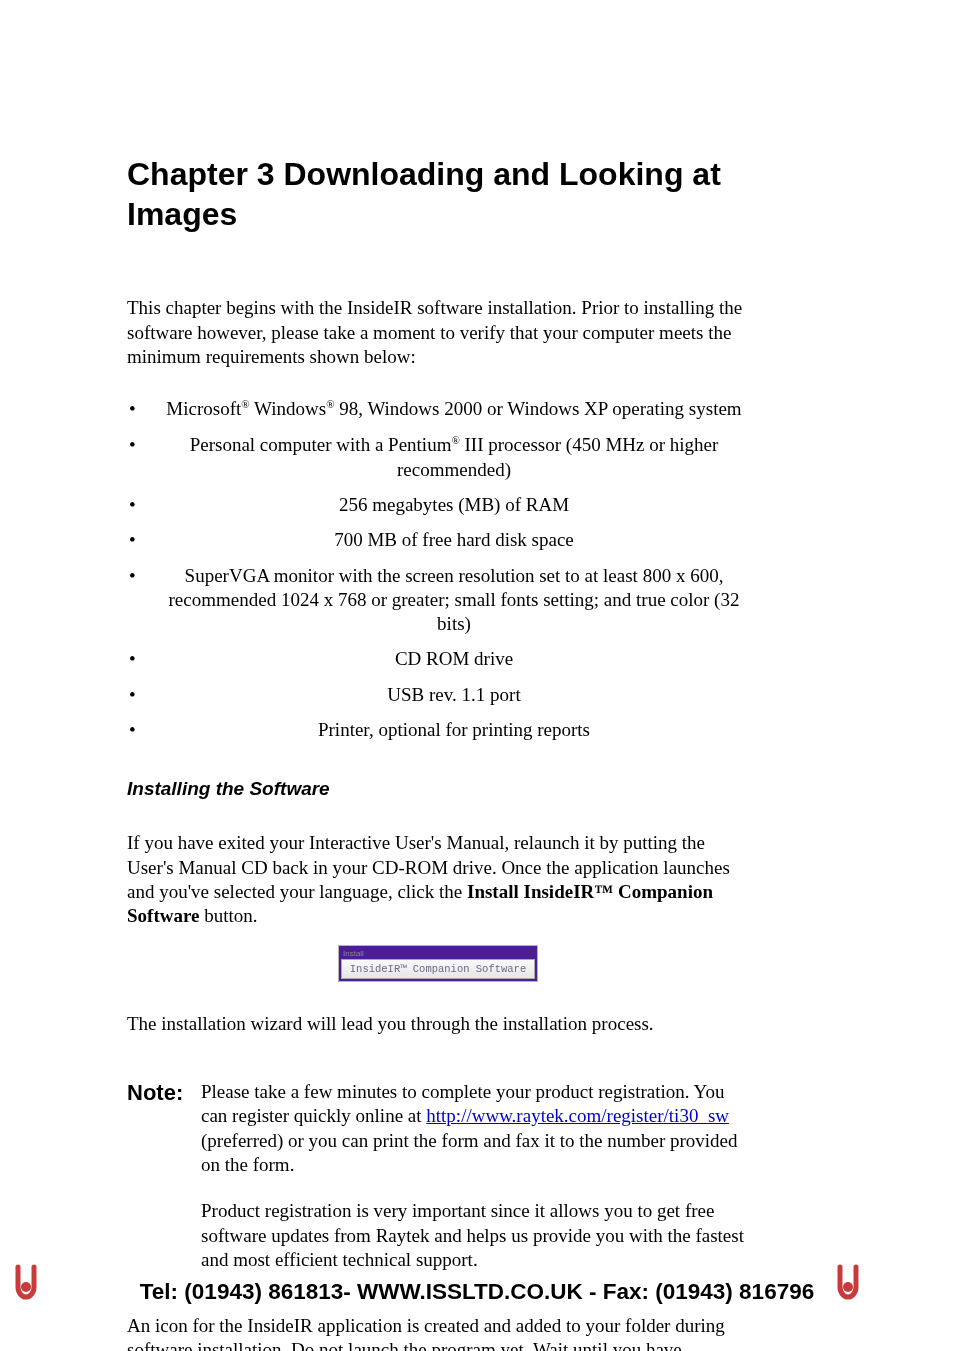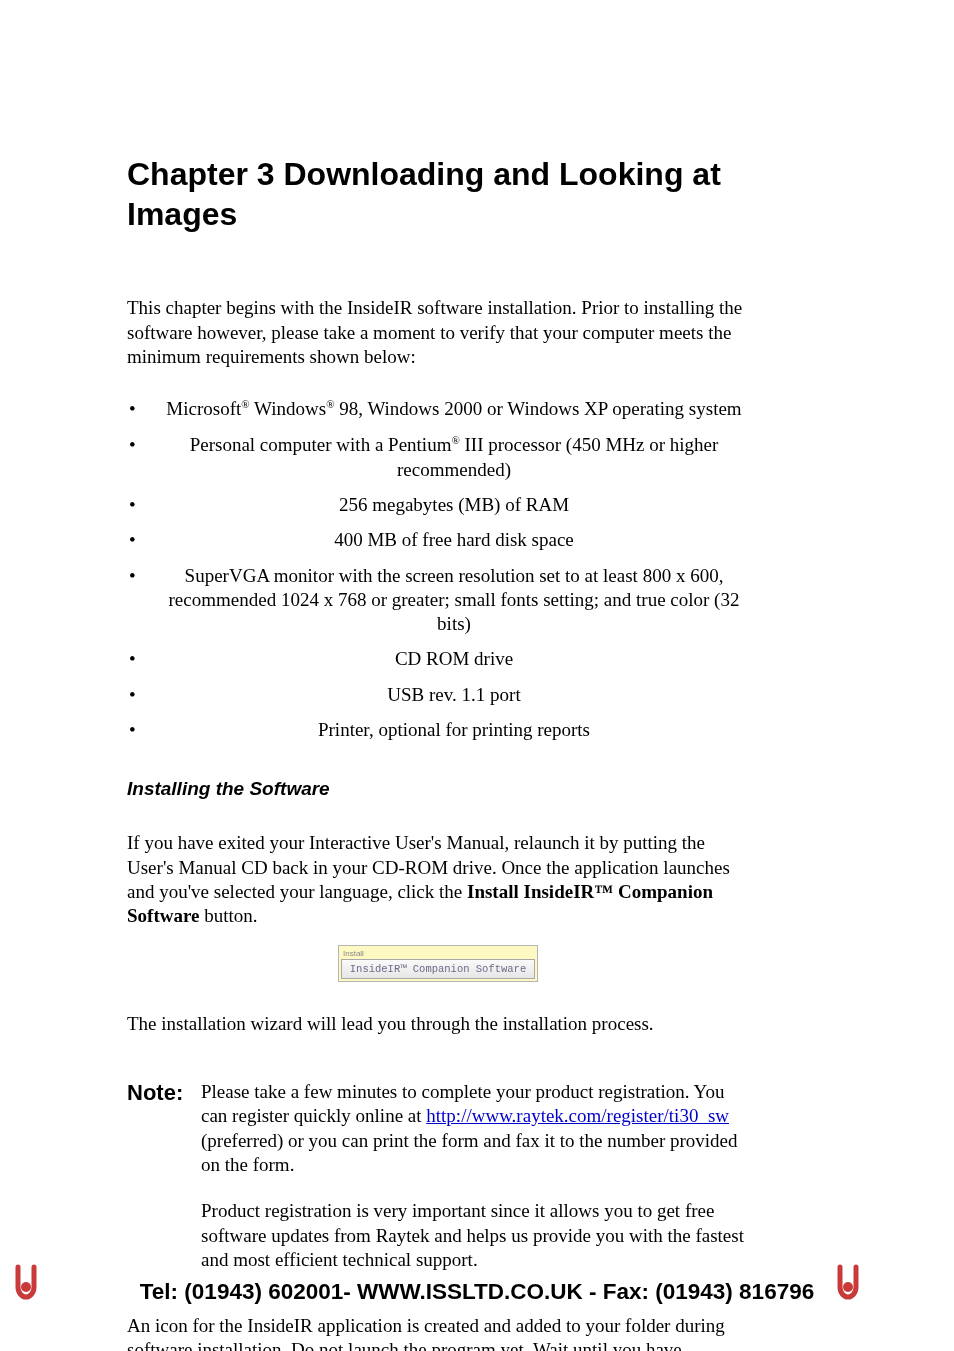--- a/index.html
+++ b/index.html
@@ -7,21 +7,21 @@
     .page { width: 874px; height: 1351px; position: relative; padding: 155px 125px 0 127px; }
     h1.chapter-title { font-family: Arial, Helvetica, sans-serif; font-size: 32px; font-weight: bold; line-height: 1.24; margin-bottom: 62px; }
     p.intro { font-size: 19px; line-height: 1.28; margin-bottom: 28px; }
     ul.reqs { list-style: none; padding-left: 30px; margin-bottom: 36px; text-align: center; }
     ul.reqs li { font-size: 19px; line-height: 1.28; position: relative; padding-left: 2px; margin-bottom: 11px; }
     ul.reqs li::before { content: "•"; position: absolute; left: -28px; top: 0; font-size: 19px; }
     sup.reg { font-size: 11px; vertical-align: super; }
     h2.subhead { font-family: Arial, Helvetica, sans-serif; font-style: italic; font-weight: bold; font-size: 19px; margin-bottom: 31px; }
     p.body { font-size: 19px; line-height: 1.28; margin-bottom: 8px; }
     .button-img-wrap { text-align: center; margin: 16px 0 30px 0; }
-    .button-img { display: inline-block; width: 200px; border: 1px solid #b5b5b5; background: #fef9c3; padding: 2px; }
+    .button-img { display: inline-block; width: 200px; border: 1px solid #b5b5b5; background: #4c1d95; padding: 2px; }
     .button-img .top { font-size: 8px; color: #888; text-align: left; padding: 1px 2px; font-family: Arial, sans-serif; }
     .button-img .btn { border: 1px solid #a8a8a8; background: linear-gradient(#fafafa,#e6e6e6); color: #6a6a8a; font-family: Liberation Mono, monospace; font-size: 10.5px; text-align: center; padding: 3px 2px; }
     .note-block { display: flex; gap: 18px; margin-top: 44px; margin-bottom: 20px; }
     .note-label { font-family: Arial, Helvetica, sans-serif; font-weight: bold; font-size: 22px; color: #000; min-width: 56px; }
     .note-text p { font-size: 19px; line-height: 1.28; margin-bottom: 22px; }
     a.link { color: #0000cc; text-decoration: underline; }
     p.post-note { font-size: 19px; line-height: 1.28; margin-top: 4px; }
     .footer-line { display: flex; justify-content: space-between; font-size: 19px; margin-top: 16px; flex-direction: column; }
     .bottom-banner { position: absolute; left: 0; bottom: 46px; width: 954px; display: flex; align-items: center; justify-content: center; gap: 12px; }
     .bottom-banner .text { font-family: Arial, Helvetica, sans-serif; font-weight: bold; font-size: 22.5px; color: #000; white-space: nowrap; }
@@ -36,21 +36,21 @@
 <div class="page">
 
   <h1 class="chapter-title">Chapter 3   Downloading and Looking at Images</h1>
 
   <p class="intro">This chapter begins with the InsideIR software installation. Prior to installing the software however, please take a moment to verify that your computer meets the minimum requirements shown below:</p>
 
   <ul class="reqs">
     <li><span>Microsoft</span><sup class="reg">®</sup><span> Windows</span><sup class="reg">®</sup><span> 98, Windows 2000 or Windows XP operating system</span></li>
     <li><span>Personal computer with a Pentium</span><sup class="reg">®</sup><span> III processor (450 MHz or higher recommended)</span></li>
     <li><span>256 megabytes (MB) of RAM</span></li>
-    <li><span>400 MB of free hard disk space</span></li>
+    <li><span>700 MB of free hard disk space</span></li>
     <li><span>SuperVGA monitor with the screen resolution set to at least 800 x 600, recommended 1024 x 768 or greater; small fonts setting; and true color (32 bits)</span></li>
     <li><span>CD ROM drive</span></li>
     <li><span>USB rev. 1.1 port</span></li>
     <li><span>Printer, optional for printing reports</span></li>
   </ul>
 
   <h2 class="subhead">Installing the Software</h2>
 
   <p class="body">
     <span>If you have exited your Interactive User's Manual, relaunch it by putting the User's Manual CD back in your CD-ROM drive. Once the application launches and you've selected your language, click the </span><b>Install InsideIR™ Companion Software</b><span> button.</span>
@@ -92,16 +92,16 @@
   </div>
   <div class="corner-icon right">
     <svg viewBox="0 0 44 44">
         <rect x="0" y="0" width="44" height="44" fill="#ffffff"></rect>
         <path d="M14 6 C14 6 14 20 14 26 C14 32 18 36 22 36 C26 36 30 32 30 26 C30 20 30 6 30 6" fill="none" stroke="#c93b3b" stroke-width="5" stroke-linecap="round"></path>
         <circle cx="22" cy="26" r="5" fill="#c93b3b"></circle>
       </svg>
   </div>
 
   <div class="bottom-banner">
-    <span class="text">Tel: (01943) 602001- WWW.ISSLTD.CO.UK - Fax: (01943) 816796</span>
+    <span class="text">Tel: (01943) 861813- WWW.ISSLTD.CO.UK - Fax: (01943) 816796</span>
   </div>
 
 </div>
 
 </body></html>

